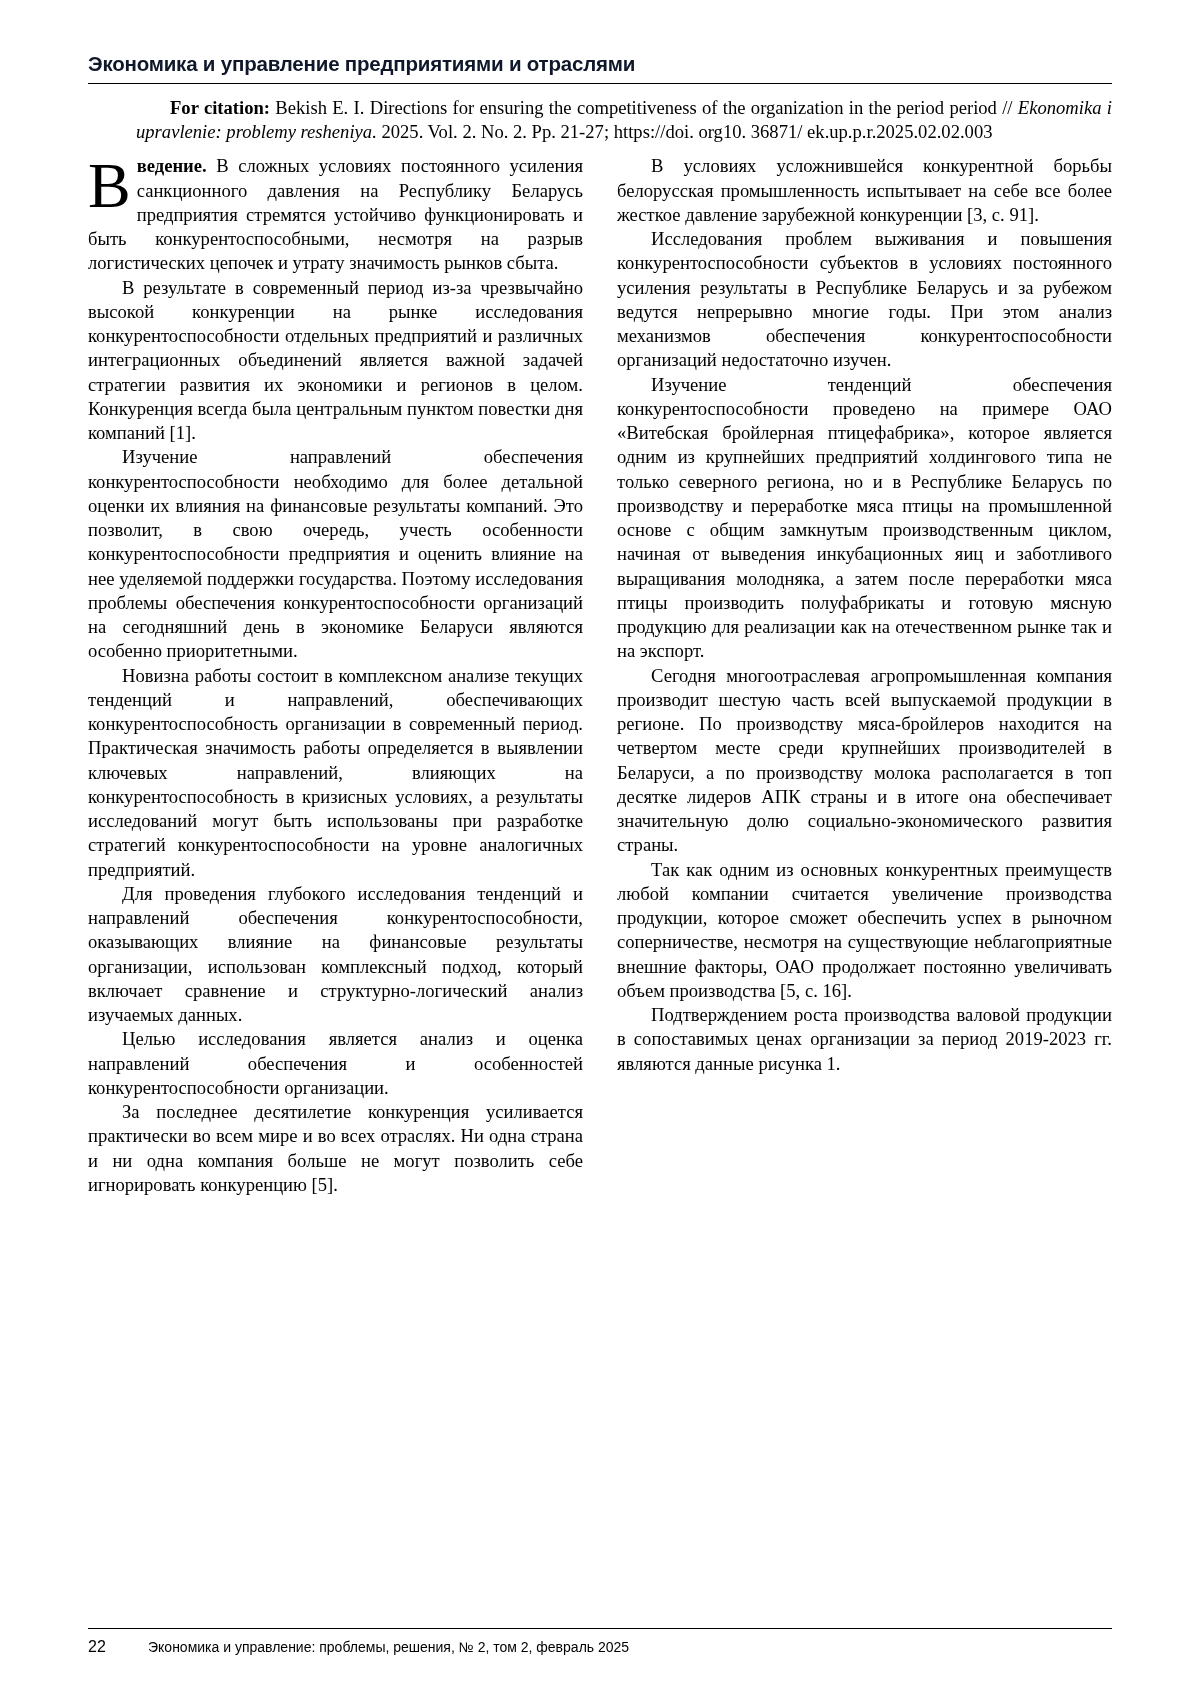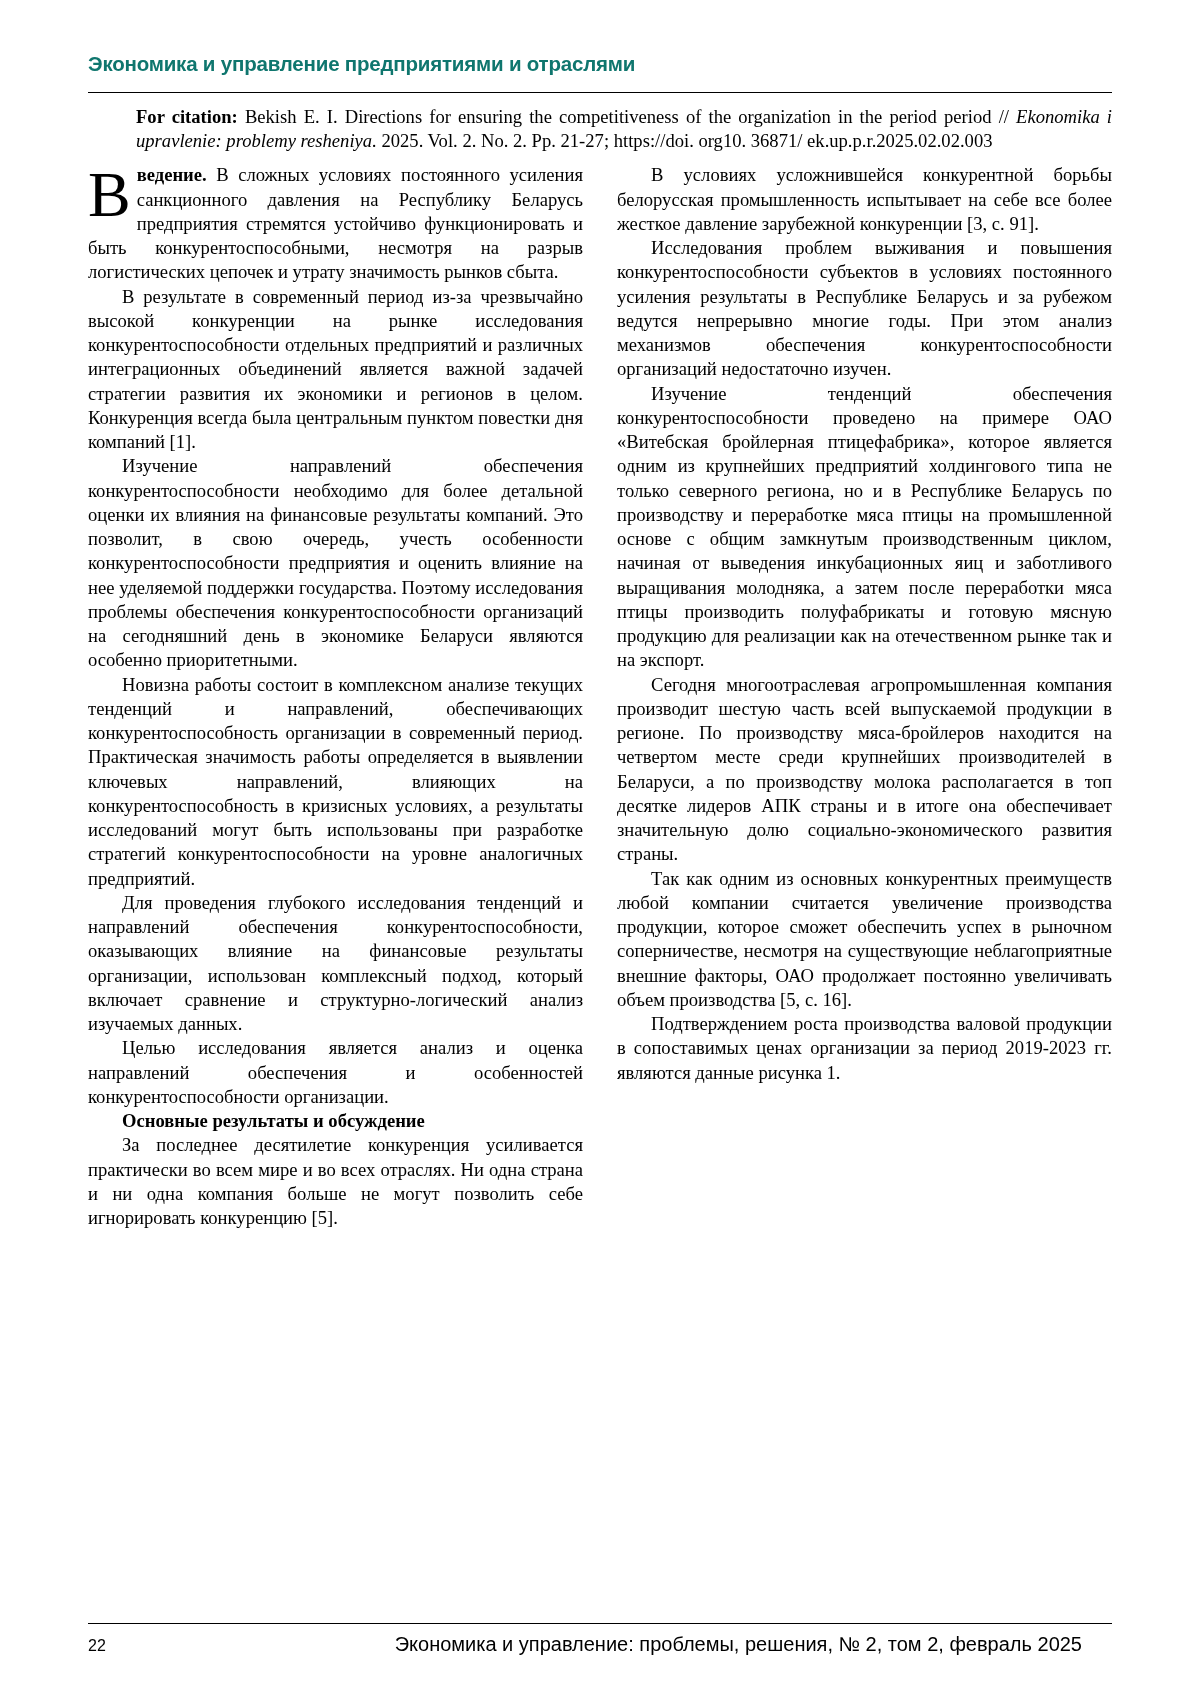--- a/index.html
+++ b/index.html
@@ -15,40 +15,41 @@
     box-sizing: border-box;
     padding: 52px 88px 40px 88px;
     font-family: "Liberation Serif", serif;
     color: #000000;
   }
   .running-head {
     font-family: "Liberation Sans", sans-serif;
     font-weight: bold;
     font-size: 20.5px;
     letter-spacing: -0.2px;
-    color: #0f766e;
-    margin: 0 0 16px 0;
+    color: #0f172a;
+    margin: 0 0 7px 0;
     white-space: nowrap;
   }
   .rule {
     border: none;
     border-top: 1.6px solid #000;
     margin: 0 0 12px 0;
     height: 0;
   }
   .citation {
     font-size: 18.6px;
     line-height: 1.30;
     text-align: justify;
     margin: 0 0 10px 0;
     padding-left: 48px;
     text-indent: -0.0px;
   }
   .citation .lbl {
     font-weight: bold;
+    margin-left: 34px;
   }
   .citation .ital {
     font-style: italic;
   }
   .columns {
     display: flex;
     gap: 34px;
     align-items: flex-start;
   }
   .col {
@@ -98,22 +99,22 @@
     align-items: baseline;
     font-family: "Liberation Sans", sans-serif;
   }
   .page-num {
     font-size: 16px;
     width: 60px;
     flex: none;
   }
   .footer-title {
     flex: 1;
-    text-align: right;
-    font-size: 20px;
+    text-align: left;
+    font-size: 14px;
     padding-right: 30px;
     white-space: nowrap;
   }
 </style>
 </head>
 <body>
 
 <div class="page">
 
   <div class="running-head">Экономика и управление предприятиями и отраслями</div>
@@ -127,21 +128,20 @@
 
     <div class="col">
       <p class="dropcap-para">
         <span class="dropcap">В</span><span class="bold">ведение.</span><span> В сложных условиях постоянного усиления санкционного давления на Республику Беларусь предприятия стремятся устойчиво функционировать и быть конкурентоспособными, несмотря на разрыв логистических цепочек и утрату значимость рынков сбыта.</span>
       </p>
       <p>В результате в современный период из-за чрезвычайно высокой конкуренции на рынке исследования конкурентоспособности отдельных предприятий и различных интеграционных объединений является важной задачей стратегии развития их экономики и регионов в целом. Конкуренция всегда была центральным пунктом повестки дня компаний [1].</p>
       <p>Изучение направлений обеспечения конкурентоспособности необходимо для более детальной оценки их влияния на финансовые результаты компаний. Это позволит, в свою очередь, учесть особенности конкурентоспособности предприятия и оценить влияние на нее уделяемой поддержки государства. Поэтому исследования проблемы обеспечения конкурентоспособности организаций на сегодняшний день в экономике Беларуси являются особенно приоритетными.</p>
       <p>Новизна работы состоит в комплексном анализе текущих тенденций и направлений, обеспечивающих конкурентоспособность организации в современный период. Практическая значимость работы определяется в выявлении ключевых направлений, влияющих на конкурентоспособность в кризисных условиях, а результаты исследований могут быть использованы при разработке стратегий конкурентоспособности на уровне аналогичных предприятий.</p>
       <p>Для проведения глубокого исследования тенденций и направлений обеспечения конкурентоспособности, оказывающих влияние на финансовые результаты организации, использован комплексный подход, который включает сравнение и структурно-логический анализ изучаемых данных.</p>
       <p>Целью исследования является анализ и оценка направлений обеспечения и особенностей конкурентоспособности организации.</p>
-      <p class="subhead">Основные результаты и обсуждение</p>
       <p>За последнее десятилетие конкуренция усиливается практически во всем мире и во всех отраслях. Ни одна страна и ни одна компания больше не могут позволить себе игнорировать конкуренцию [5].</p>
     </div>
 
     <div class="col">
       <p>В условиях усложнившейся конкурентной борьбы белорусская промышленность испытывает на себе все более жесткое давление зарубежной конкуренции [3, с. 91].</p>
       <p>Исследования проблем выживания и повышения конкурентоспособности субъектов в условиях постоянного усиления результаты в Республике Беларусь и за рубежом ведутся непрерывно многие годы. При этом анализ механизмов обеспечения конкурентоспособности организаций недостаточно изучен.</p>
       <p>Изучение тенденций обеспечения конкурентоспособности проведено на примере ОАО «Витебская бройлерная птицефабрика», которое является одним из крупнейших предприятий холдингового типа не только северного региона, но и в Республике Беларусь по производству и переработке мяса птицы на промышленной основе с общим замкнутым производственным циклом, начиная от выведения инкубационных яиц и заботливого выращивания молодняка, а затем после переработки мяса птицы производить полуфабрикаты и готовую мясную продукцию для реализации как на отечественном рынке так и на экспорт.</p>
       <p>Сегодня многоотраслевая агропромышленная компания производит шестую часть всей выпускаемой продукции в регионе. По производству мяса-бройлеров находится на четвертом месте среди крупнейших производителей в Беларуси, а по производству молока располагается в топ десятке лидеров АПК страны и в итоге она обеспечивает значительную долю социально-экономического развития страны.</p>
       <p>Так как одним из основных конкурентных преимуществ любой компании считается увеличение производства продукции, которое сможет обеспечить успех в рыночном соперничестве, несмотря на существующие неблагоприятные внешние факторы, ОАО продолжает постоянно увеличивать объем производства [5, с. 16].</p>
       <p>Подтверждением роста производства валовой продукции в сопоставимых ценах организации за период 2019-2023 гг. являются данные рисунка 1.</p>

